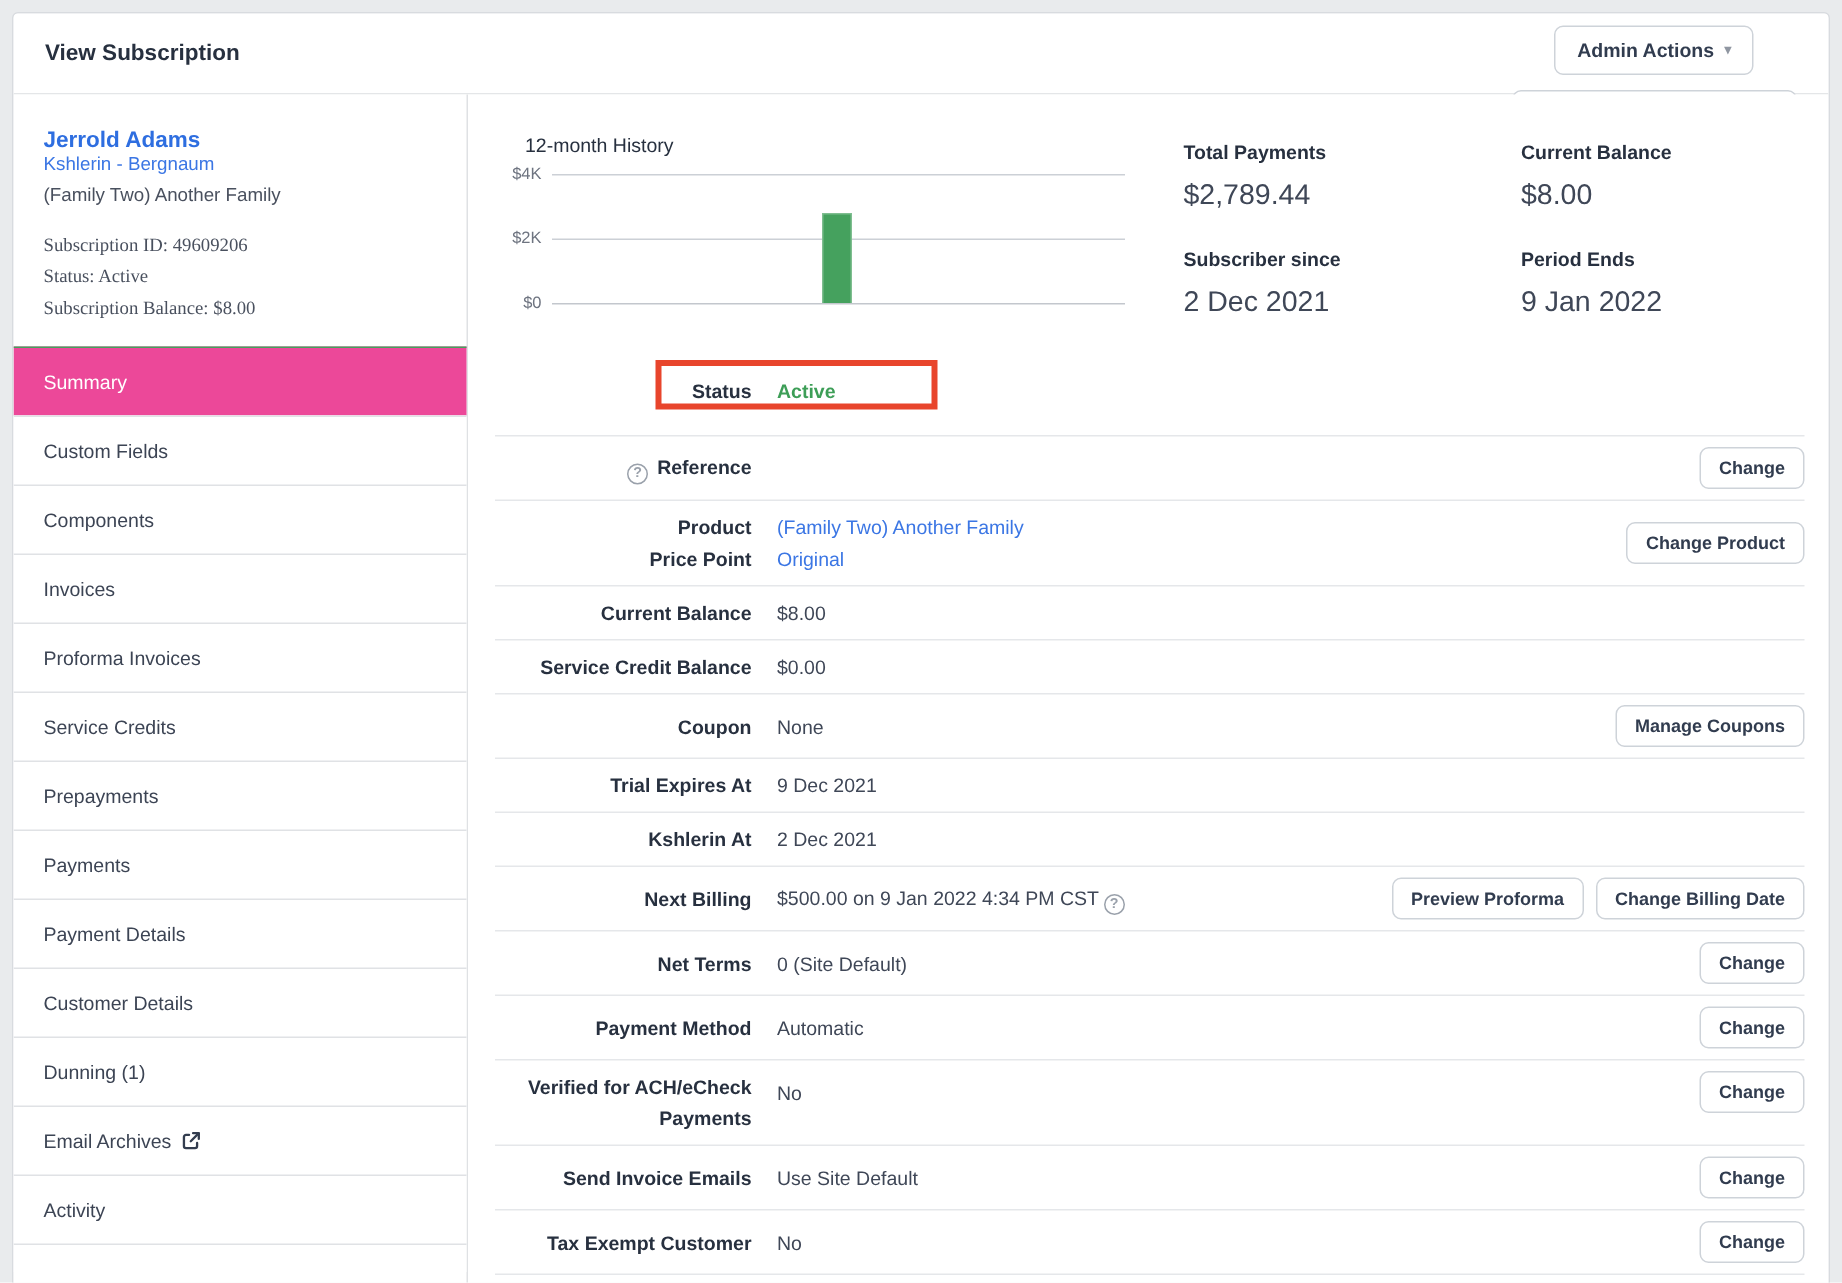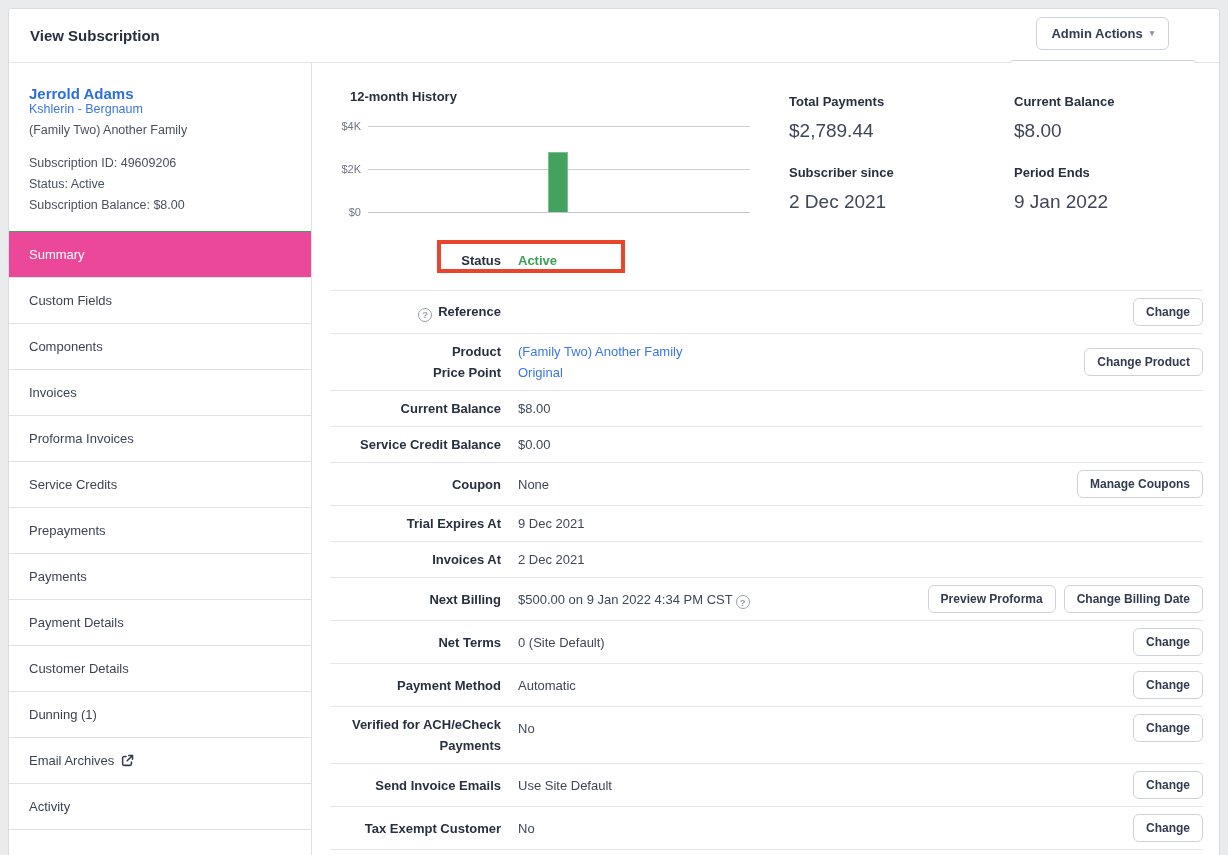--- a/index.html
+++ b/index.html
@@ -30,33 +30,33 @@
   .caret-gray { color:#8f96a1; font-size:9px; margin-left:7px; }
   .chev { width:7px; height:7px; border-right:2px solid #333d4f; border-bottom:2px solid #333d4f;
           transform:rotate(45deg) translate(-2px,-2px); margin-left:9px; display:inline-block; }
   
   .layout { display:flex; height:calc(100% - 54px); }
   .sidebar { width:303px; border-right:1px solid #dfe1e4; background:#fff; flex-shrink:0; }
   .customer-info { padding:22px 20px 15px; }
   .customer-name { display:block; font-size:15px; font-weight:700; color:#2e6ee0; text-decoration:none; }
   .seller-link { display:block; font-size:12.5px; color:#3b76e4; text-decoration:none; margin-bottom:7px; }
   .product-name { font-size:12.5px; color:#49505e; margin-bottom:16px; }
-  .meta-line { font-size:12.5px; color:#49505e; line-height:1.68; }
+  .meta-line { font-size:12.5px; color:#49505e; line-height:1.68;font-family:Liberation Serif, serif; }
   .menu { display:block; }
   .menu-item {
     padding:15px 20px; font-size:13px; color:#3c4454; border-top:1px solid #e0e2e5;
     cursor:pointer; display:flex; align-items:center; gap:7px; background:#fff;
   }
   .menu-item.active { background:#ec4899; color:#fff; border-top-color:#44a05c; }
   .menu-item.partial { height:19px; padding:0; }
   .ext-icon { width:13px; height:13px; display:inline-block; }
   
   .content { flex:1; background:#fff; position:relative; overflow:hidden; }
   .overview { display:flex; padding:26px 0 0 38px; }
-  .chart-title { font-size:13px; font-weight:700; color:#27303f; margin-bottom:22px; }
+  .chart-title { font-size:13px; font-weight:400; color:#27303f; margin-bottom:12px; }
   .chart-plot { position:relative; height:86px; width:382px; margin-left:18px; }
   .gridline { position:absolute; left:0; right:0; height:1px; background:#ccd0d6; }
   .gridline.zero { background:#c3c7cd; }
   .tick { position:absolute; right:calc(100% + 7px); transform:translateY(-50%);
           font-size:11px; color:#6e7480; white-space:nowrap; }
   .bar { position:absolute; bottom:0; width:20px; background:#45a15e; border:1px solid #7fbe90; border-bottom:none; }
   .stats { margin-left:auto; width:430px; display:grid; grid-template-columns:225px 205px; row-gap:23px; align-content:start; margin-top:5px; }
   .stat-label { font-size:13px; font-weight:600; color:#27303f; margin-bottom:11px; }
   .stat-value { font-size:19px; color:#3f4757; }
   
@@ -227,21 +227,21 @@
             <button class="btn btn-row">Manage Coupons</button>
           </div>
         </div>
 
         <div class="drow">
           <div class="drow-label">Trial Expires At</div>
           <div class="drow-value">9 Dec 2021</div>
         </div>
 
         <div class="drow">
-          <div class="drow-label">Invoices At</div>
+          <div class="drow-label">Kshlerin At</div>
           <div class="drow-value">2 Dec 2021</div>
         </div>
 
         <div class="drow">
           <div class="drow-label">Next Billing</div>
           <div class="drow-value">
             <span>$500.00 on 9 Jan 2022 4:34 PM CST</span><span class="help-icon help-after">?</span>
           </div>
           <div class="drow-actions">
             <button class="btn btn-row">Preview Proforma</button>

